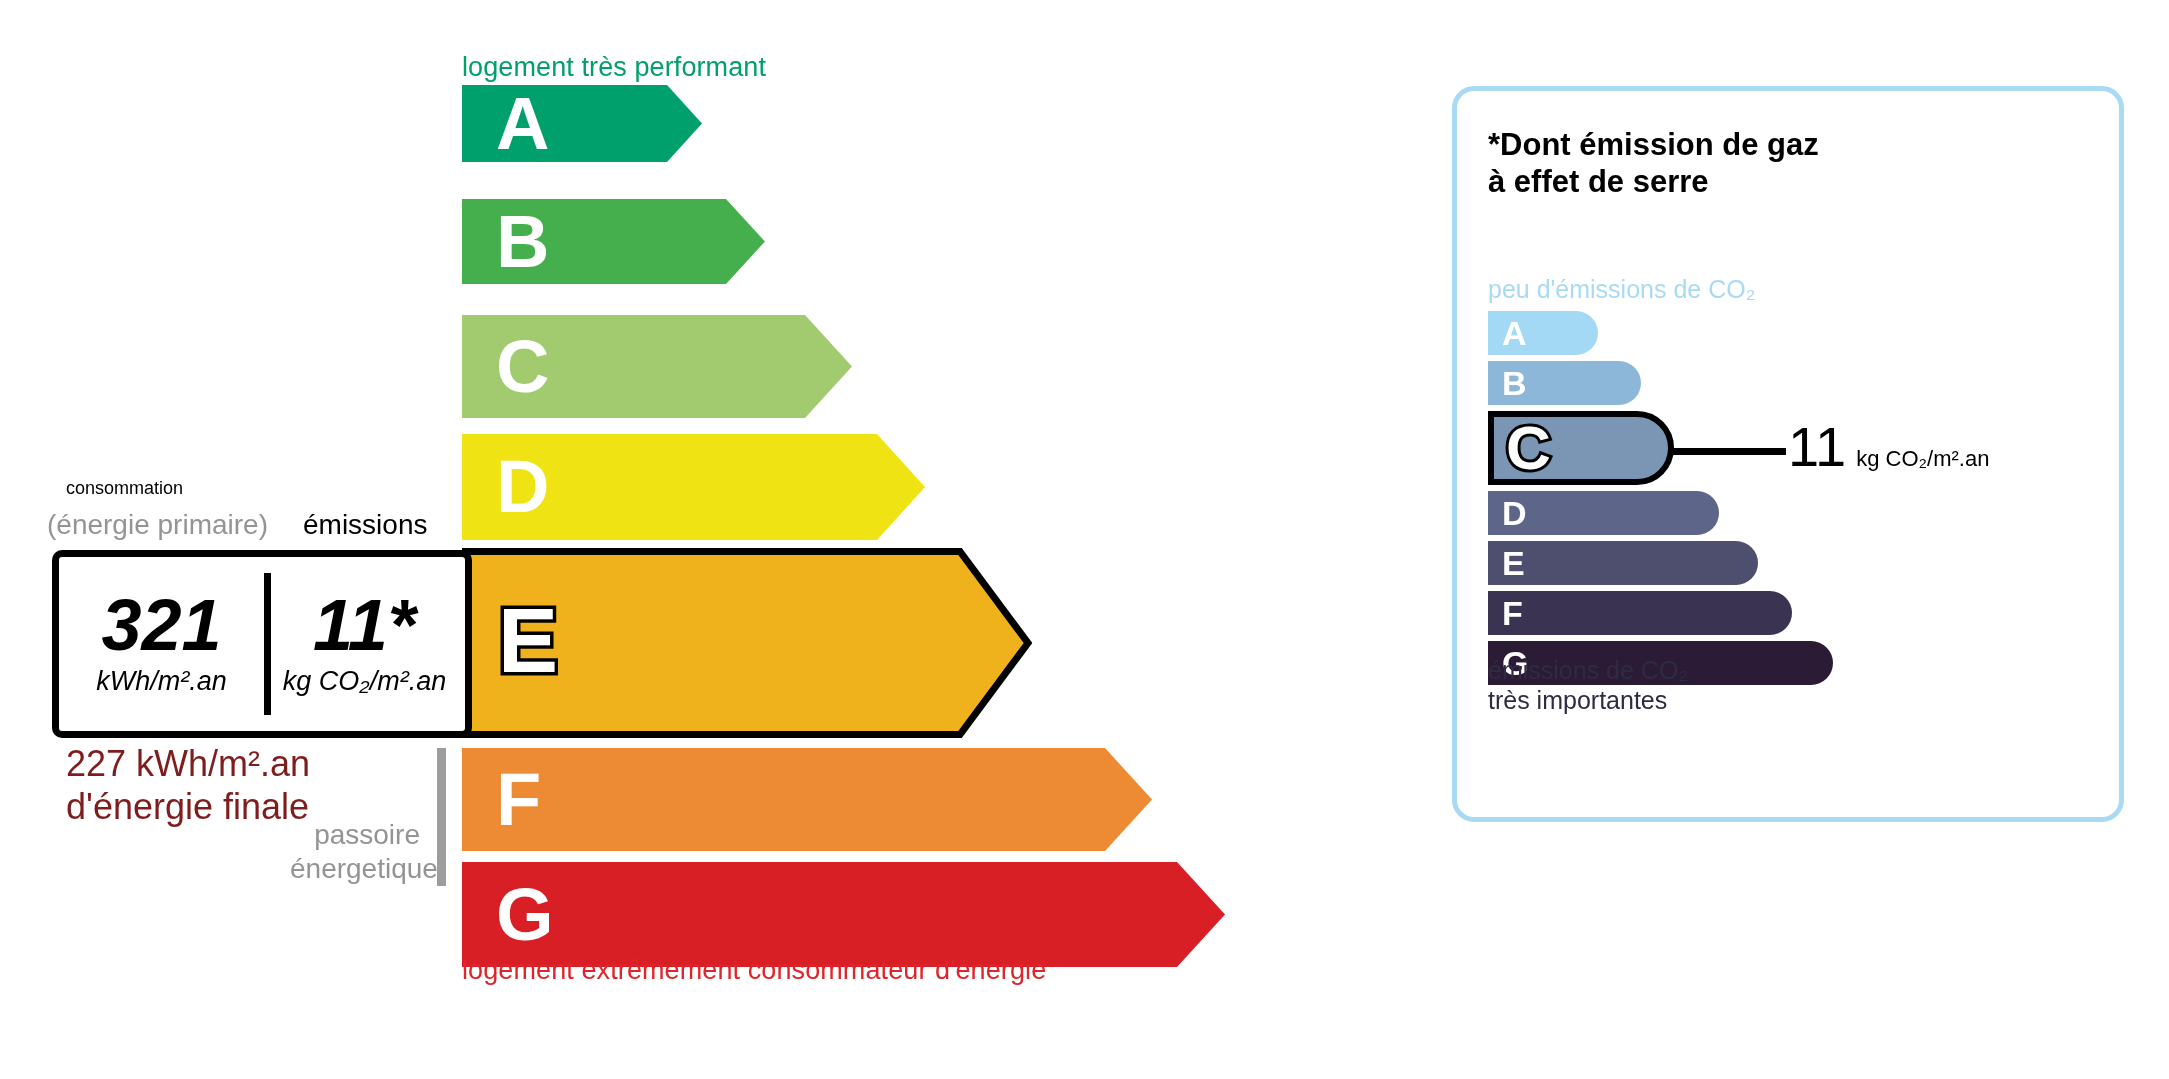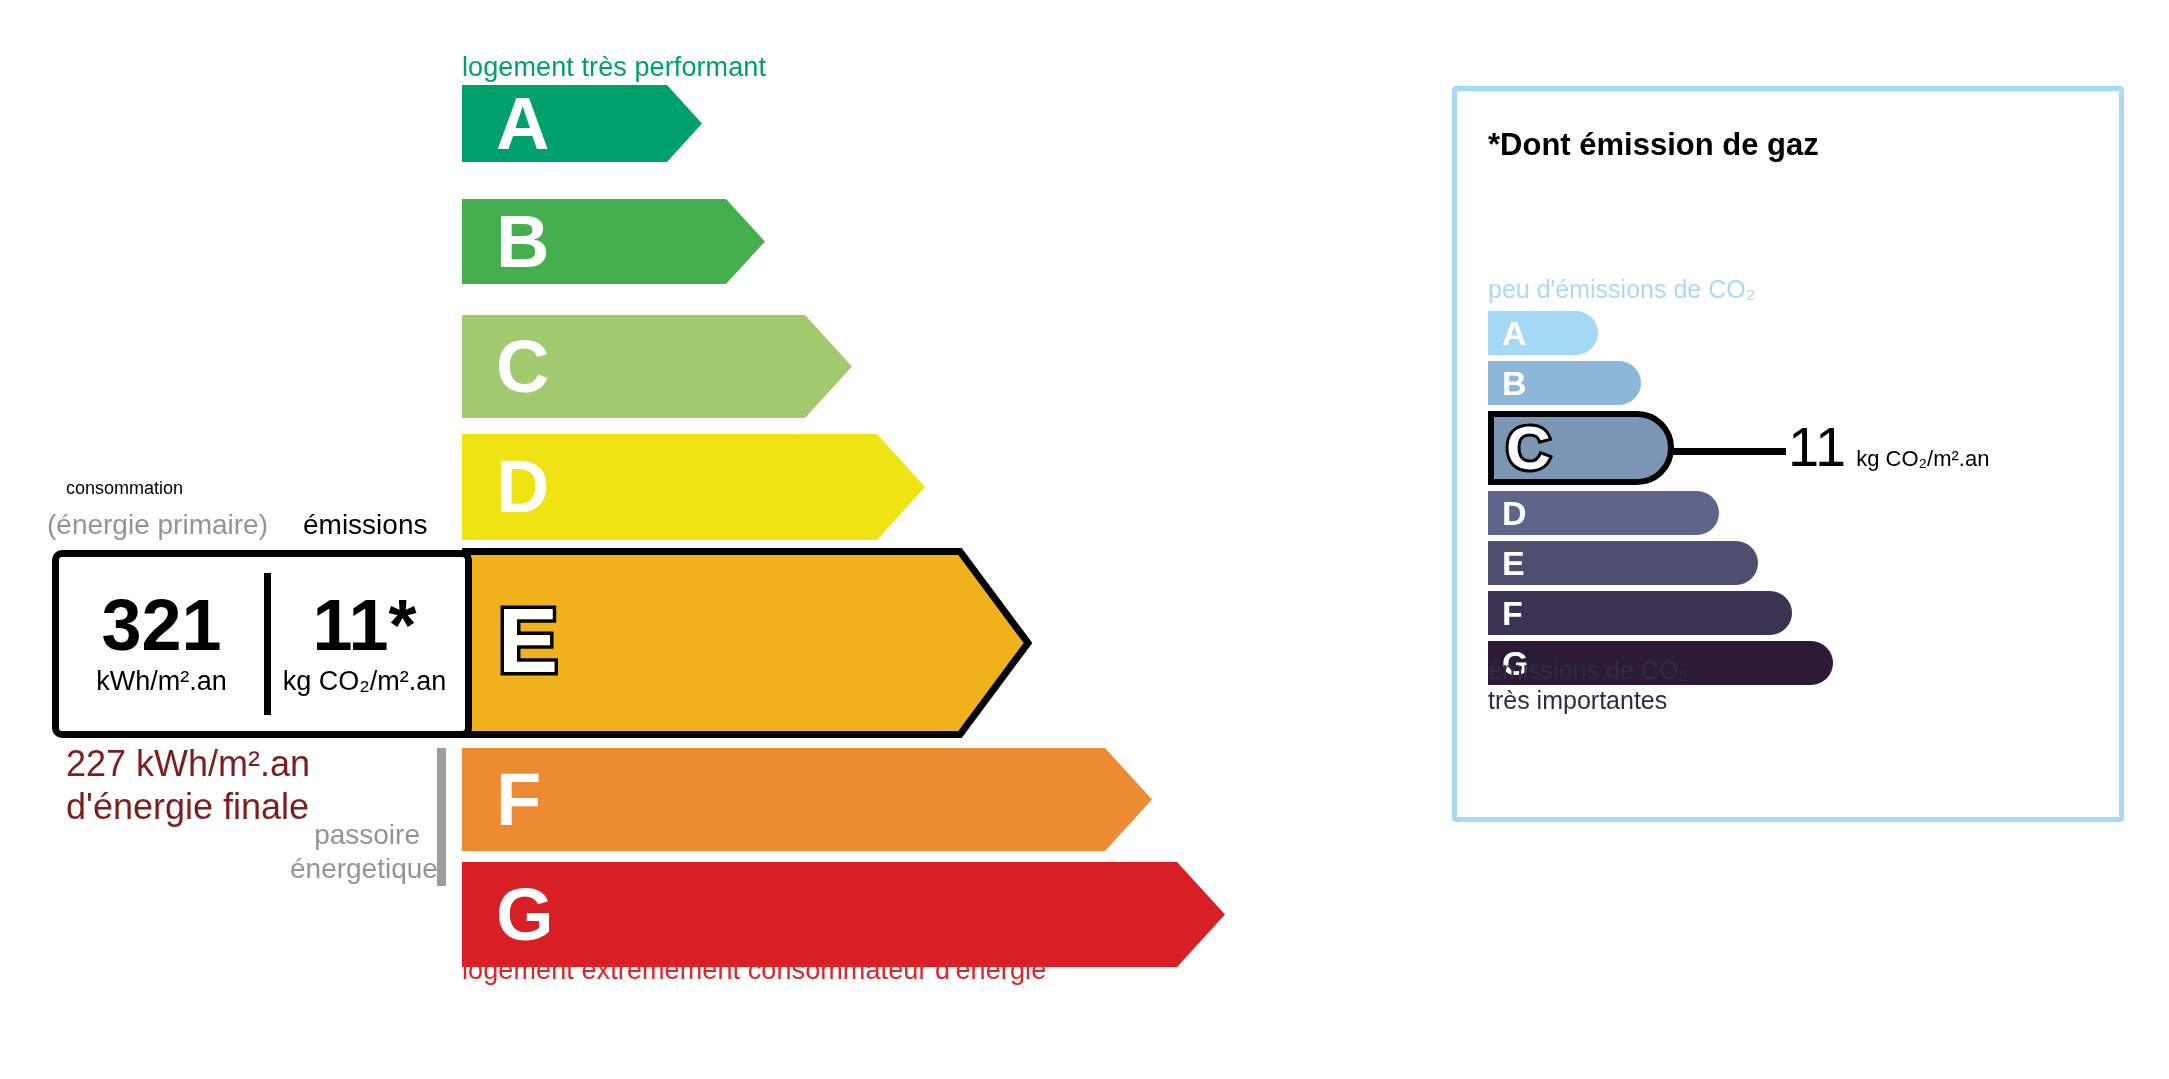--- a/index.html
+++ b/index.html
@@ -25,38 +25,38 @@
   .row-e{z-index:6;}
   .e-letter{position:absolute;left:36px;top:50%;transform:translateY(-50%);
       font-size:90px;font-weight:bold;color:#ffffff;line-height:1;
       -webkit-text-stroke:7px #000;paint-order:stroke fill;}
 
   
   .valbox{position:absolute;left:52px;top:550px;width:420px;height:188px;
       border:7px solid #000;border-radius:10px;background:#fff;box-sizing:border-box;z-index:7;}
   .valbox .divider{position:absolute;left:50.5%;top:16px;bottom:16px;width:7px;background:#000;}
   .vcell{position:absolute;top:0;height:100%;display:flex;flex-direction:column;
-      align-items:center;justify-content:center;}
+      align-items:center;justify-content:center;font-style:italic;}
   .vcell .num{font-size:72px;font-weight:bold;color:#000;line-height:.95;}
   .vcell .unit{font-size:27px;color:#000;margin-top:6px;white-space:nowrap;}
   .vcell-l{left:0;width:50.5%;}
   .vcell-r{left:50.5%;width:49.5%;border-radius:14px;}
 
   .lbl-consommation{position:absolute;left:66px;top:478px;font-size:18px;color:#000;white-space:nowrap;}
   .lbl-primaire{position:absolute;left:47px;top:509px;font-size:28px;color:#949494;white-space:nowrap;}
   .lbl-emissions{position:absolute;left:303px;top:509px;font-size:28px;color:#000;white-space:nowrap;}
 
   .lbl-finale{position:absolute;left:66px;top:742px;font-size:36px;color:#7f1d1d;line-height:1.2;white-space:nowrap;}
   .lbl-passoire{position:absolute;left:290px;top:818px;width:130px;text-align:right;
       font-size:28px;color:#949494;line-height:1.2;}
   .passoire-line{position:absolute;left:437px;top:748px;width:9px;height:138px;background:#9d9d9d;}
 
   
   .ges{position:absolute;left:1452px;top:86px;width:672px;height:736px;
-      border:5px solid #a9daf4;border-radius:4px;background:#fff;box-sizing:border-box;}
+      border:5px solid #a9daf4;border-radius:22px;background:#fff;box-sizing:border-box;}
   .ges-title{position:absolute;left:31px;top:36px;font-size:31px;font-weight:bold;color:#000;line-height:1.18;}
   .ges-top-cap{position:absolute;left:31px;top:184px;font-size:25px;color:#a9daf4;white-space:nowrap;}
   .ges-bot-cap{position:absolute;left:31px;top:564px;font-size:25px;color:#2f2b45;line-height:1.2;}
 
   .gbars{position:absolute;left:31px;top:220px;width:620px;}
   .gbar{position:relative;margin-bottom:6px;}
   .gbar .gfill{height:44px;border-radius:0 22px 22px 0;display:flex;align-items:center;}
   .gbar .gletter{font-size:34px;font-weight:bold;color:#fff;margin-left:14px;line-height:1;}
 
   .gbar-sel{margin-bottom:6px;}
@@ -173,20 +173,21 @@
     </div>
     <div class="passoire-line"></div>
 
     <div class="cap-bottom">logement extrêmement consommateur d'énergie</div>
   </div>
 
   <div class="ges">
 
     <div class="ges-title">
       <div>*Dont émission de gaz</div>
+      <div>à effet de serre</div>
     </div>
 
     <div class="ges-top-cap">peu d'émissions de CO₂</div>
 
     <div class="gbars">
 
       <div class="gbar">
         <div class="gfill" style="width:110px;background:#a3d9f5;">
           <span class="gletter">A</span>
         </div>

